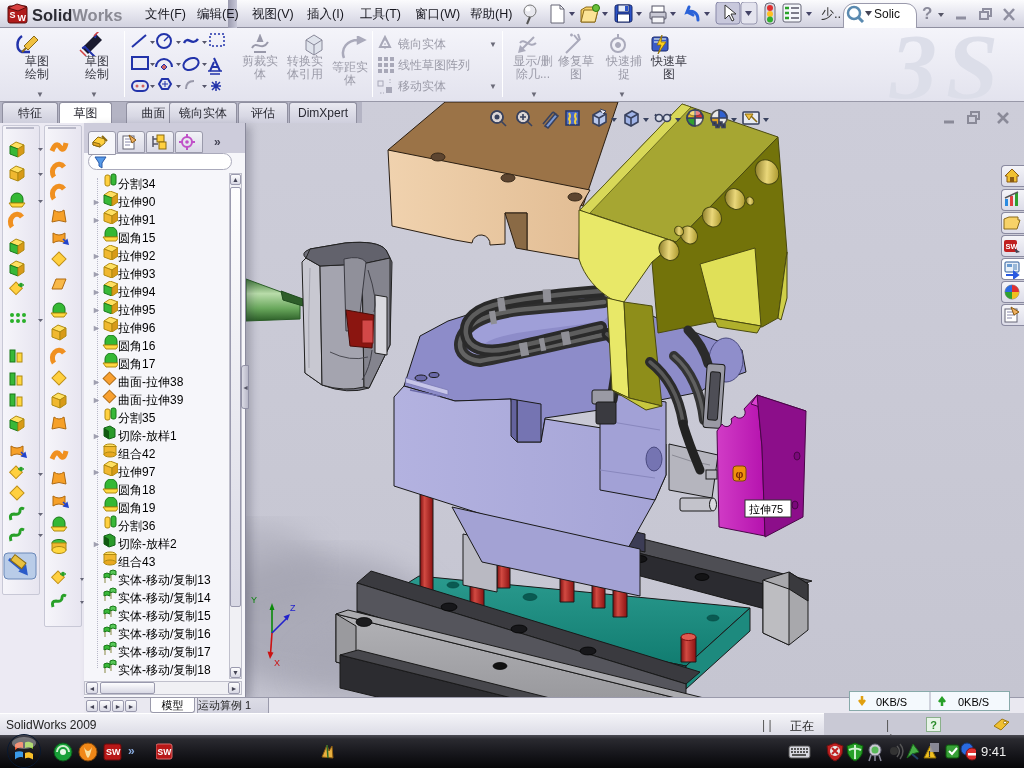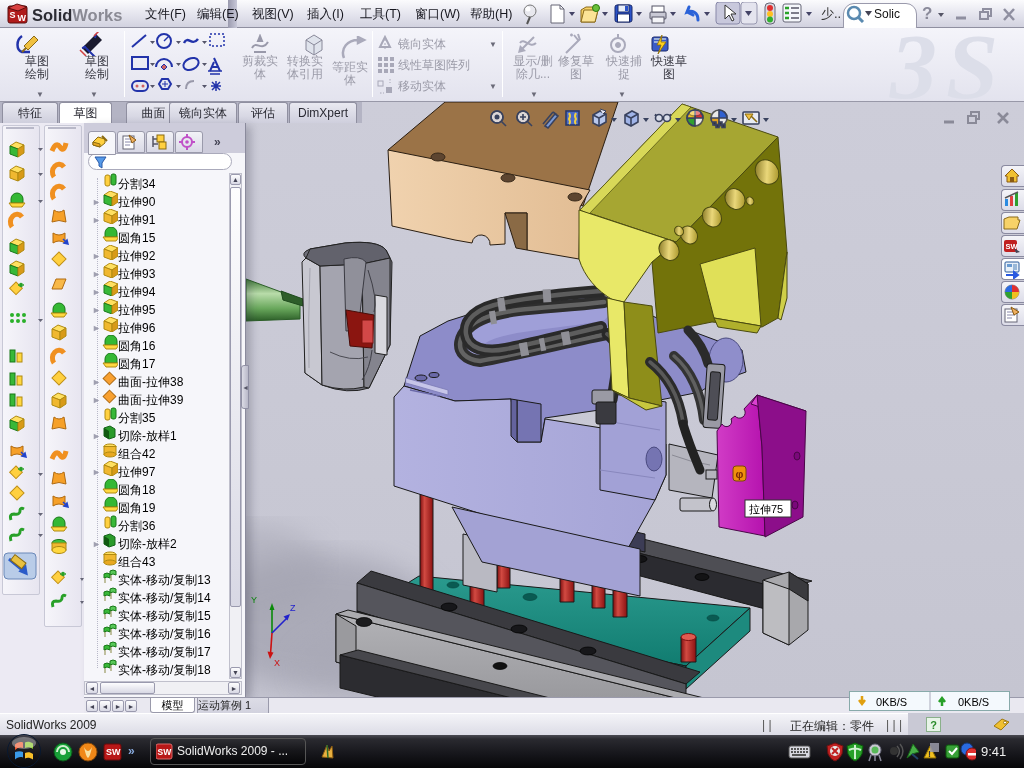--- a/index.html
+++ b/index.html
@@ -33,21 +33,21 @@
 .ttab{position:absolute;top:8px;width:27px;height:22px;background:linear-gradient(#f2f2f7,#d9d9e6);border:1px solid #9a9aab;border-radius:3px 3px 0 0}
 #filter{position:absolute;left:4px;top:30px;width:144px;height:17px;background:#fff;border:1px solid #aab;border-radius:9px}
 .row{position:absolute;left:8px;height:18px;font-size:12px;color:#000;white-space:nowrap}
 .row .ex{display:inline-block;width:9px;margin-right:1px;color:#a0a0b0;font-size:9px;vertical-align:1px}
 .vsb{position:absolute;right:3px;top:50px;width:13px;height:506px;background:#f0f0f4;border:1px solid #c0c0cc}
 .hsb{position:absolute;left:0px;bottom:2px;width:158px;height:14px;background:#f0f0f4;border:1px solid #c0c0cc}
 .sbtn{position:absolute;background:linear-gradient(#fdfdfe,#d8d8e4);border:1px solid #9a9aae;border-radius:2px;font-size:7px;color:#445;text-align:center}
 
 #strip{left:84px;top:697px;width:940px;height:16px;background:#e9e8f0;border-top:1px solid #9a9aab;z-index:20}
 #lstrip{left:0;top:697px;width:84px;height:16px;background:#eceaf3;z-index:20}
-#status{left:0;top:713px;width:908px;height:22px;background:linear-gradient(#f4f4f8,#dcdce6);border-top:1px solid #fff;font-size:12px;color:#222;z-index:20}
+#status{left:0;top:713px;width:824px;height:22px;background:linear-gradient(#f4f4f8,#dcdce6);border-top:1px solid #fff;font-size:12px;color:#222;z-index:20}
 
 #task{left:0;top:735px;width:1024px;height:33px;background:linear-gradient(#4a4a52 0%,#2a2a30 12%,#17171c 55%,#060608);z-index:20}
 .tbtn{position:absolute;top:3px;height:27px;background:linear-gradient(#3e3e44,#232328 45%,#0c0c10);border:1px solid #555;border-radius:4px;color:#eee;font-size:12px;line-height:25px;padding-left:26px}
 
 .rtb{position:absolute;left:1001px;width:23px;height:22px;background:linear-gradient(#f4f4f8,#dcdce8);border:1px solid #8a8aa0;border-right:none;border-radius:4px 0 0 4px;z-index:20}
 #badges{left:849px;top:691px;width:161px;height:20px;background:#f4f9fd;border:1px solid #8aa;z-index:30;font-size:11px;color:#111}
 </style></head>
 <body>
 
 <svg id="vp" class="abs" style="left:246px;top:102px;z-index:5" width="778" height="595" viewBox="246 102 778 595">
@@ -810,21 +810,20 @@
 <svg class="abs" style="left:52px;top:6px" width="95" height="22">
  <circle cx="11" cy="11" r="9" fill="#18a038" stroke="#0a5a1a"></circle>
       <path d="M5,11 A 6 6 0 0 1 17,11" fill="none" stroke="#d0f0d0" stroke-width="2"></path>
       <circle cx="11" cy="11" r="3" fill="#e8f8e8"></circle>
  <circle cx="36" cy="11" r="9" fill="#f08818" stroke="#8a4a08"></circle>
       <path d="M32,6 Q36,14 40,6 Q38,16 36,17 Q34,16 32,6" fill="#f8e0a0"></path>
  <rect x="52" y="3" width="17" height="16" rx="2" fill="#b81818" stroke="#6a0a0a"></rect>
       <text x="54" y="14" font-size="9" font-weight="bold" fill="#fff">SW</text>
  <text x="76" y="14" font-size="12" font-weight="bold" fill="#88aadd">»</text>
 </svg>
-<div class="tbtn" style="left:150px;width:156px;background:linear-gradient(#2e2e33,#17171b 45%,#050507)">SolidWorks 2009 - ...</div>
 <svg class="abs" style="left:156px;top:8px" width="18" height="17">
       <rect x="0" y="1" width="16" height="15" rx="2" fill="#b81818" stroke="#d86a6a"></rect>
       <text x="1.5" y="12" font-size="8.5" font-weight="bold" fill="#fff">SW</text>
     </svg>
 <svg class="abs" style="left:319px;top:8px" width="18" height="17">
       <path d="M3,14 L8,2 L10,8 L13,3 L14,15 Z" fill="#e8b040" stroke="#8a5a10"></path>
       <path d="M8,2 L9,15" stroke="#2a6a2a" stroke-width="1.5"></path>
     </svg>
 <svg class="abs" style="left:788px;top:9px" width="24" height="15">
       <rect x="1" y="2" width="21" height="12" rx="2" fill="#d8d8e0" stroke="#555"></rect>

